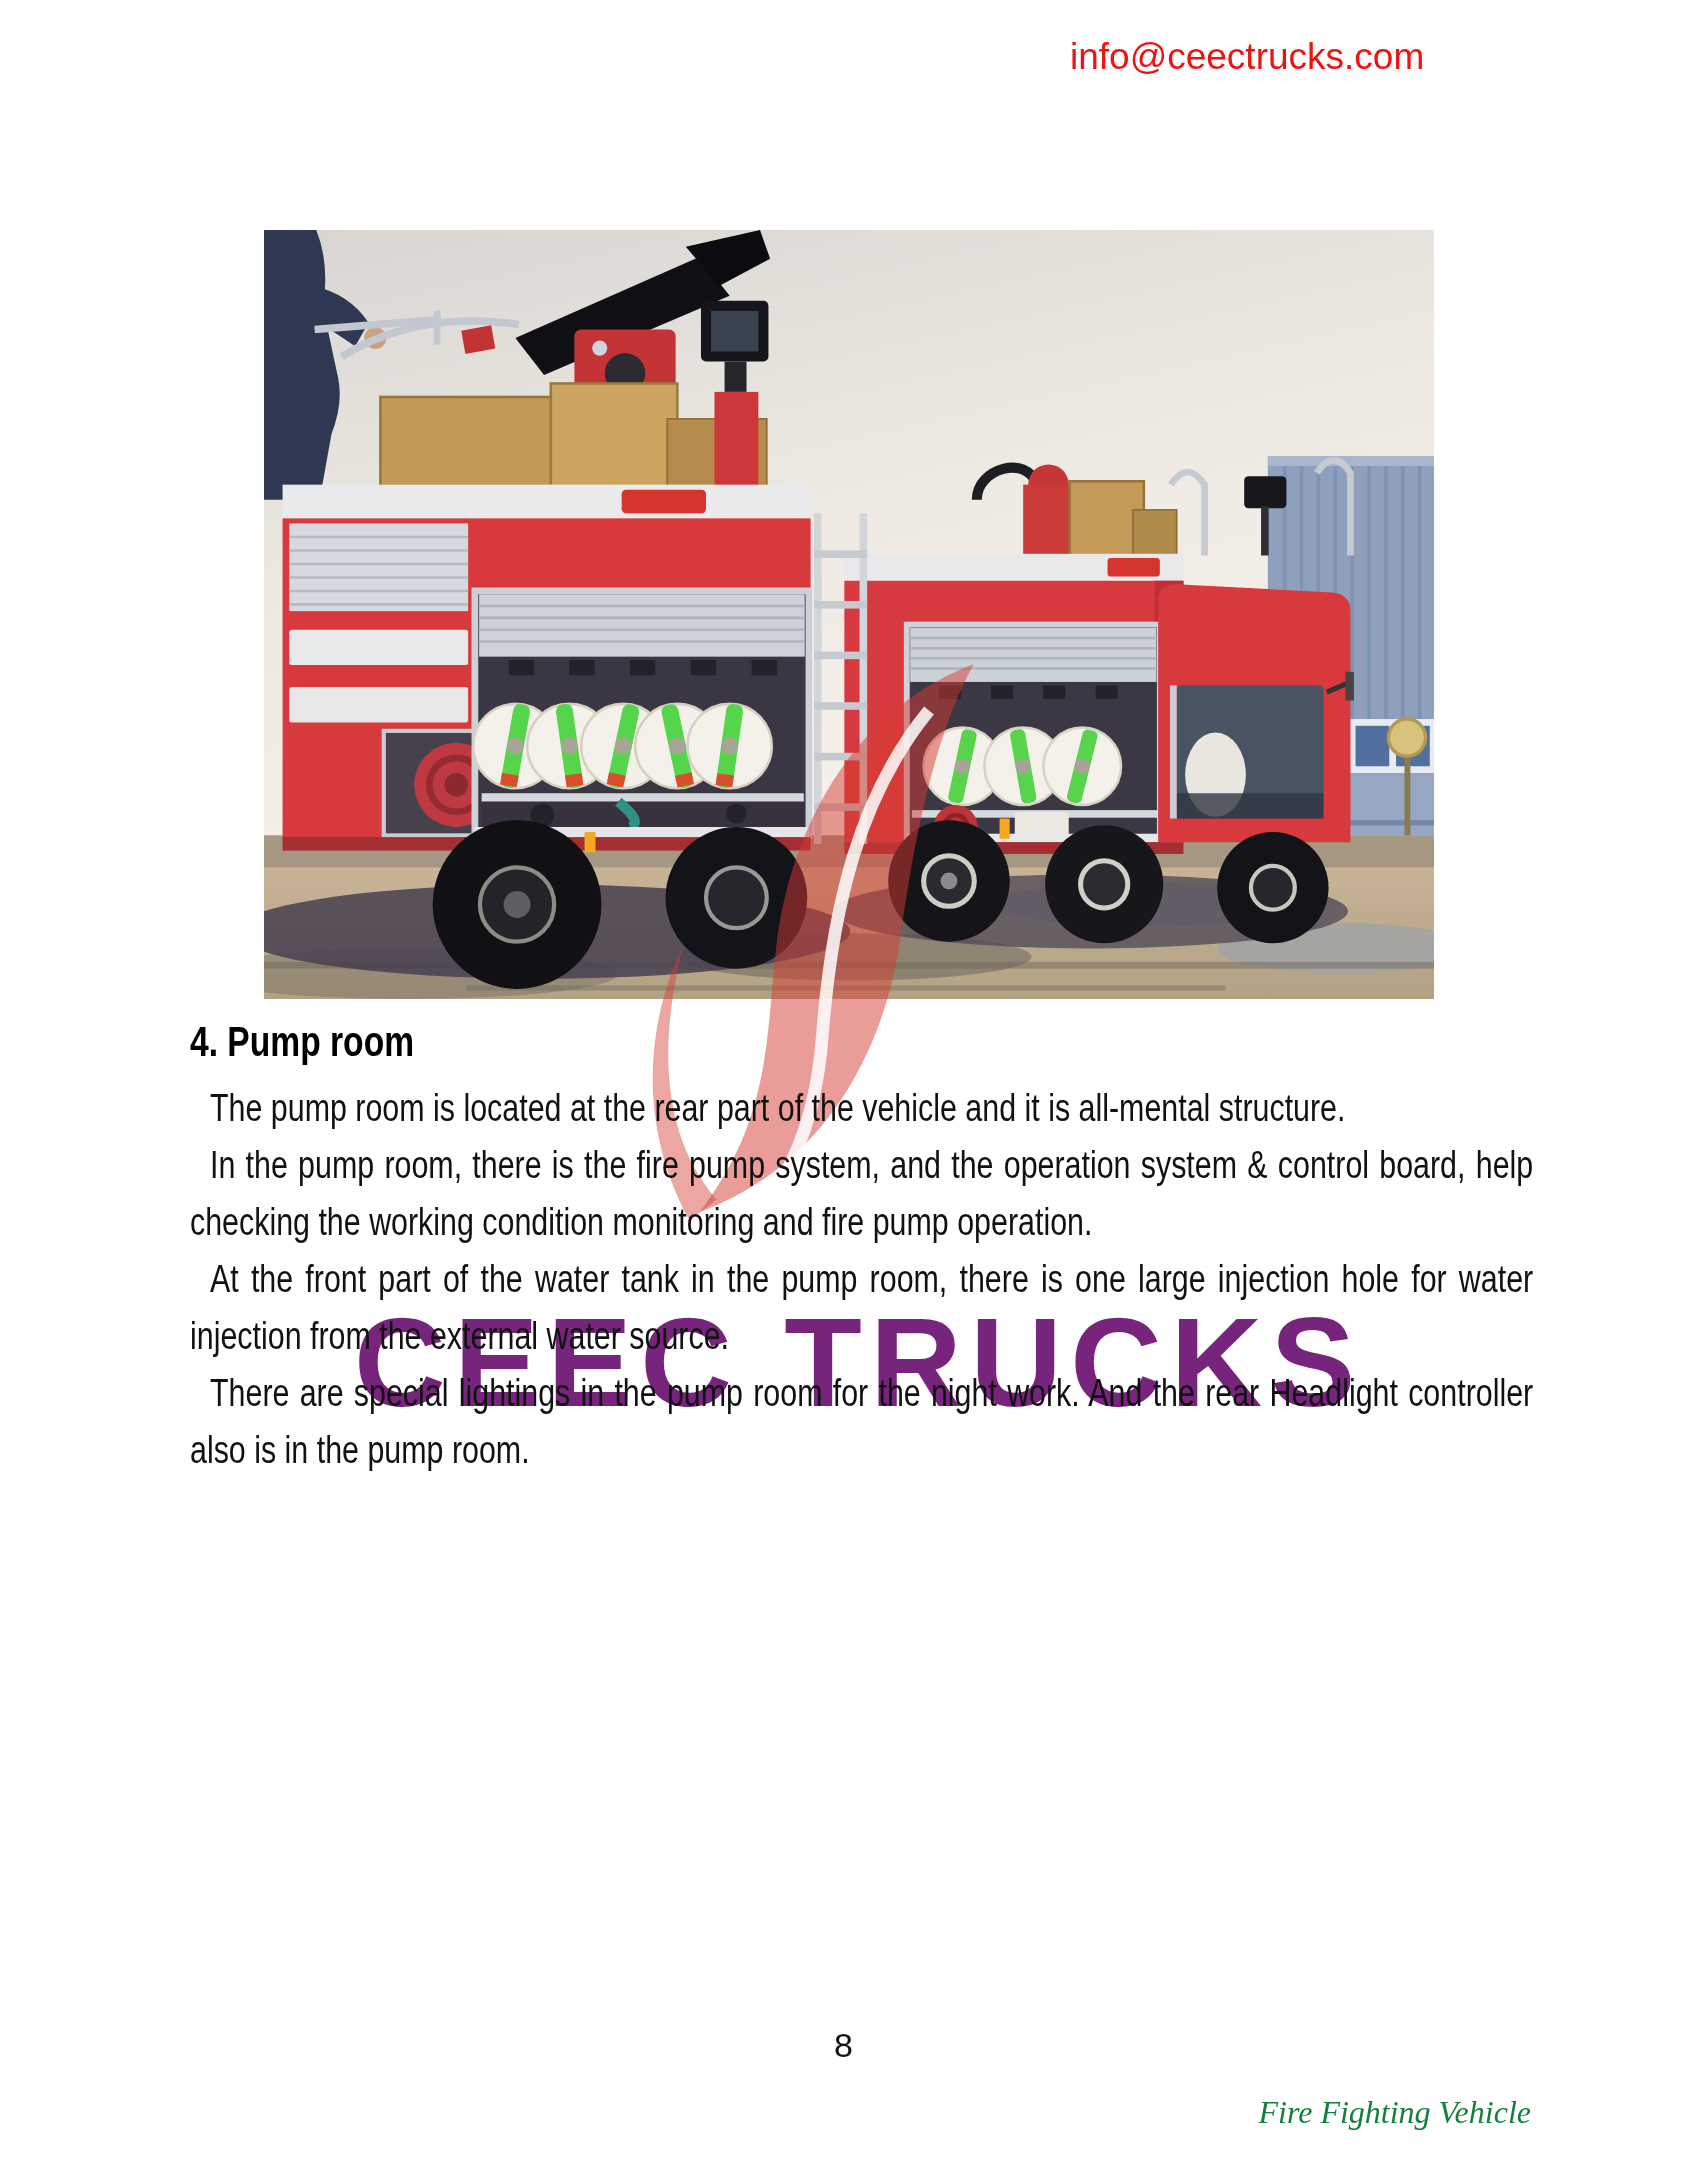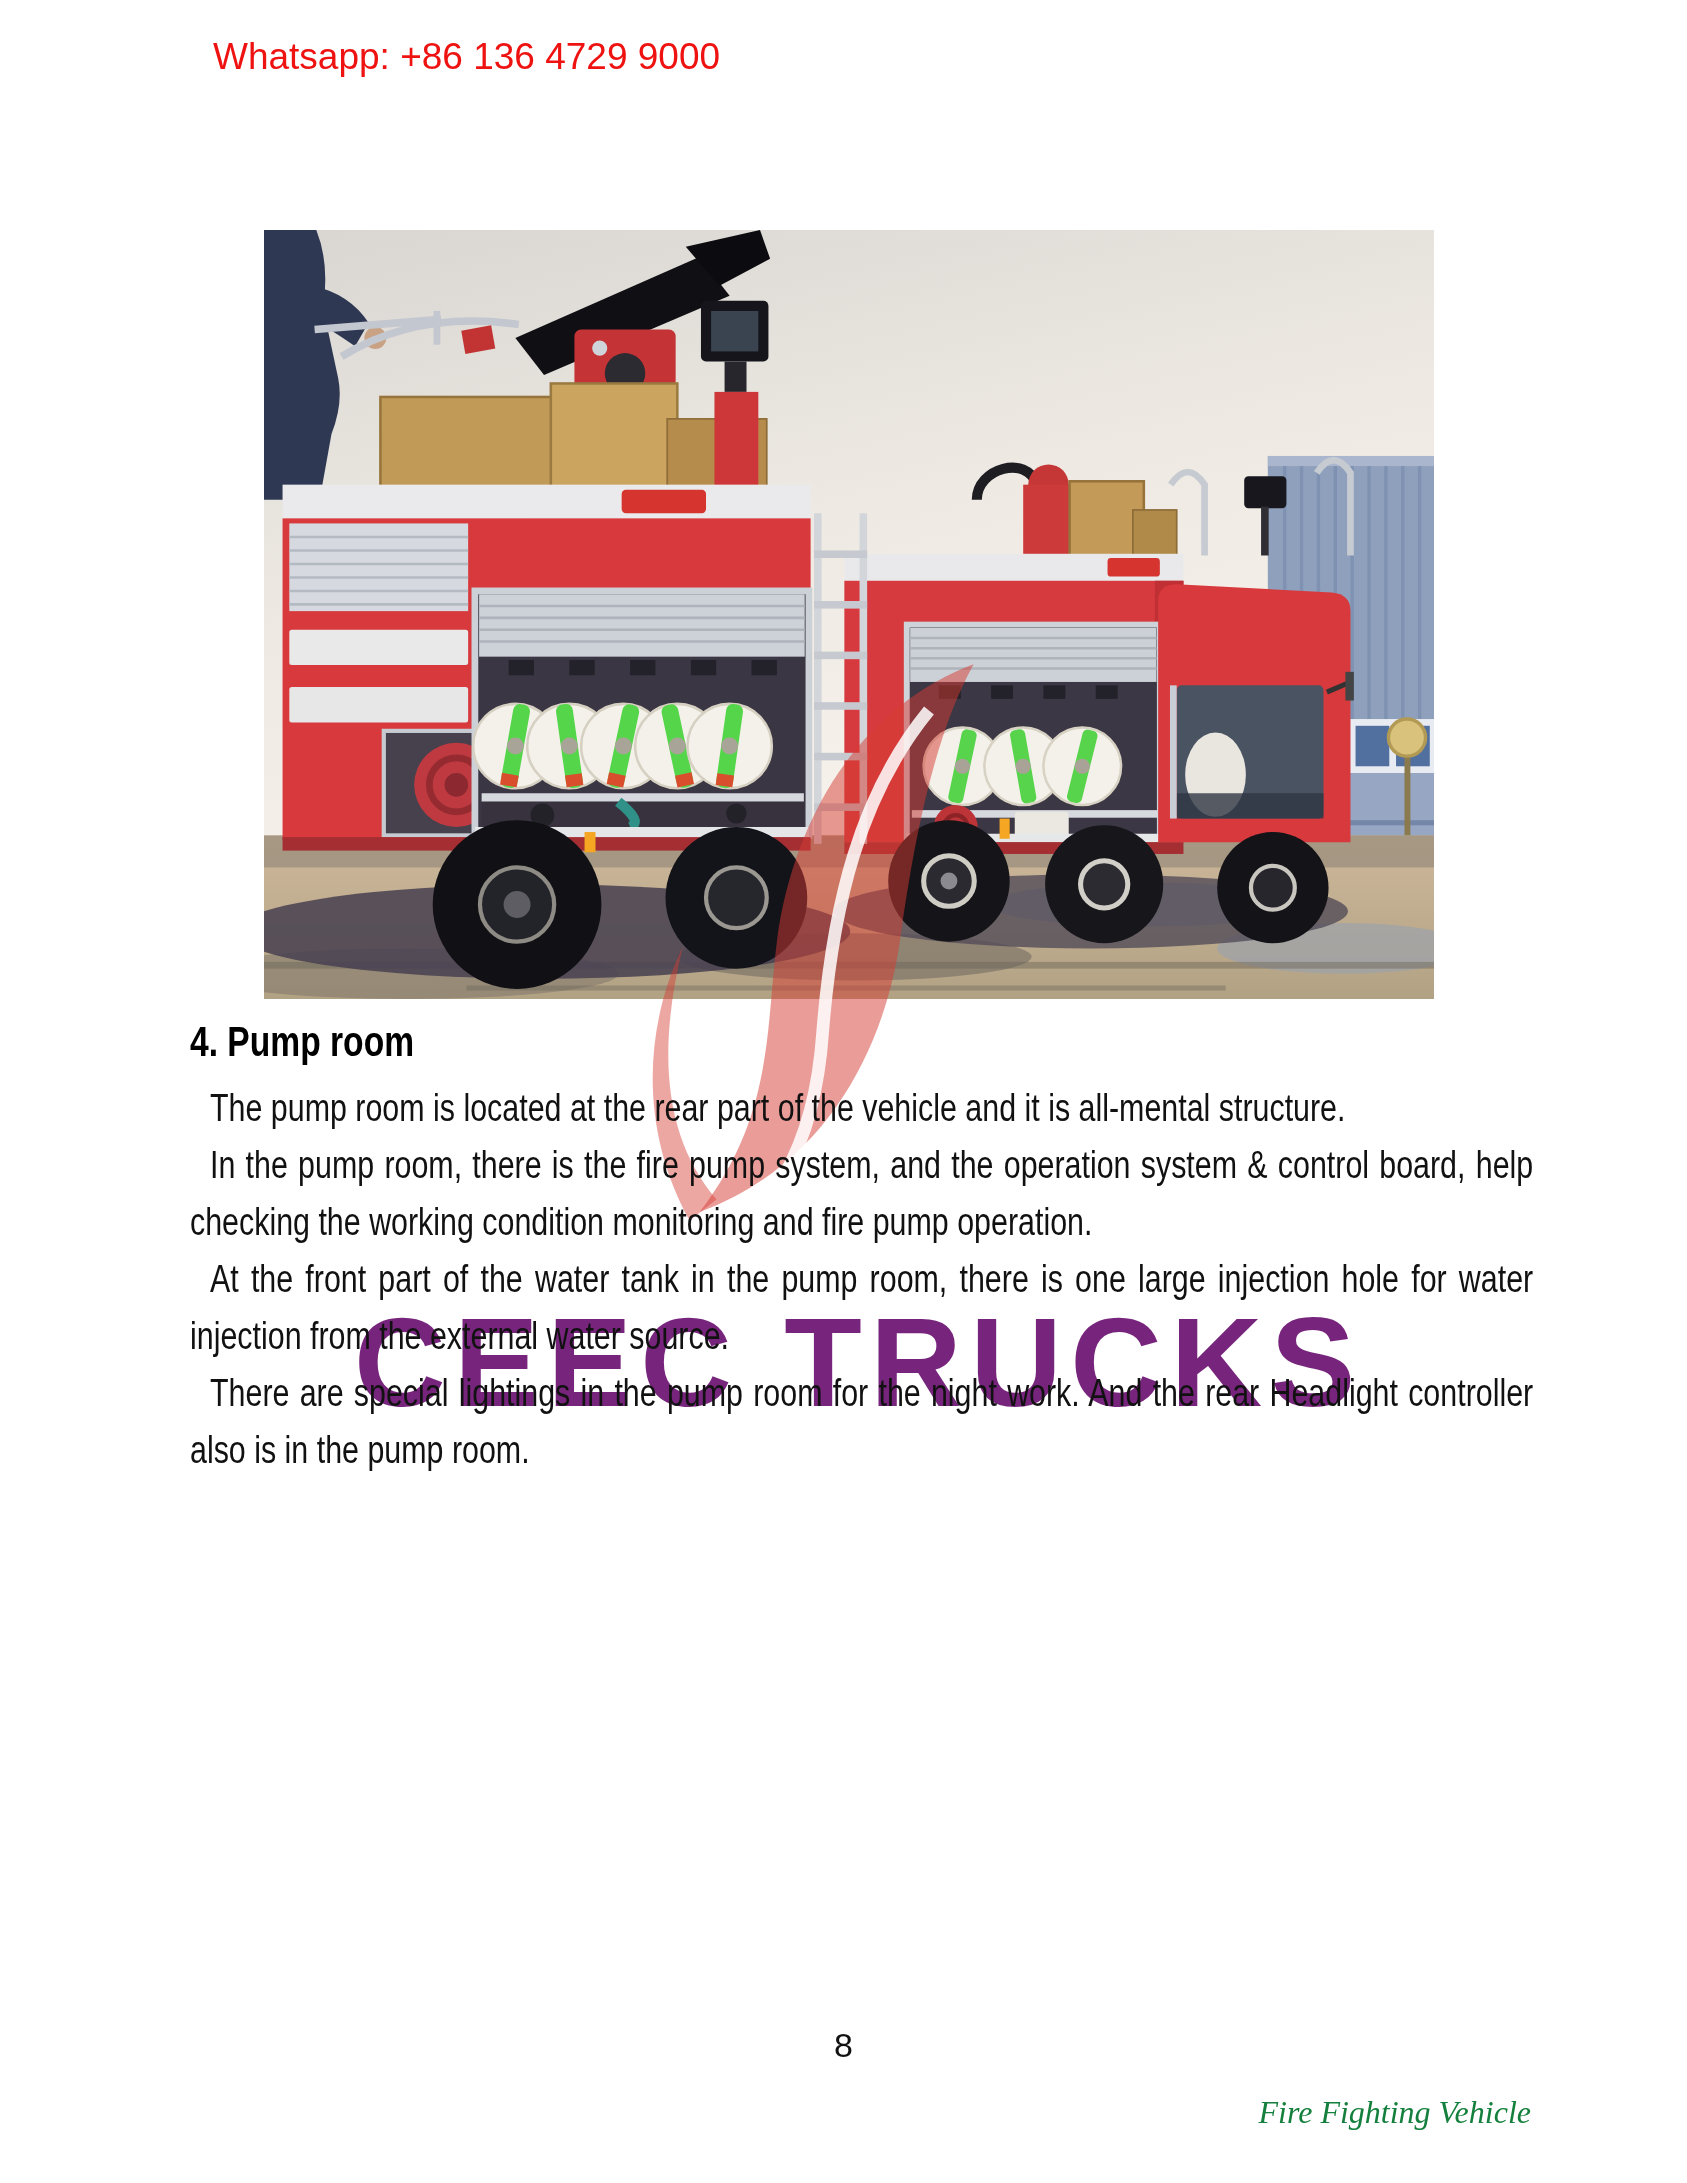--- a/index.html
+++ b/index.html
@@ -35,23 +35,23 @@
   .page-num{position:absolute;left:0;right:0;top:2026px;text-align:center;font-size:34px;color:#111;z-index:3;}
   .doc-title{
     position:absolute;right:156px;top:2094px;z-index:3;
     font-family:"Liberation Serif", serif;font-style:italic;font-size:32px;color:#15803d;
   }
 </style>
 </head>
 <body>
 
 <div class="hdr hdr-left">
-  <div>Whatsapp: +86 136 4729 9000</div>
 </div>
 <div class="hdr hdr-right">
+  <div class="l2-right">info@ceectrucks.com</div>
 </div>
 
 <div class="photo">
 <svg viewBox="0 0 1387 912" preserveAspectRatio="none">
   <defs>
     <linearGradient id="sky" x1="0" y1="0" x2="0.4" y2="1">
       <stop offset="0" stop-color="#d9d6d2"></stop>
       <stop offset="0.55" stop-color="#eeeae3"></stop>
       <stop offset="1" stop-color="#f7f3ec"></stop>
     </linearGradient>

